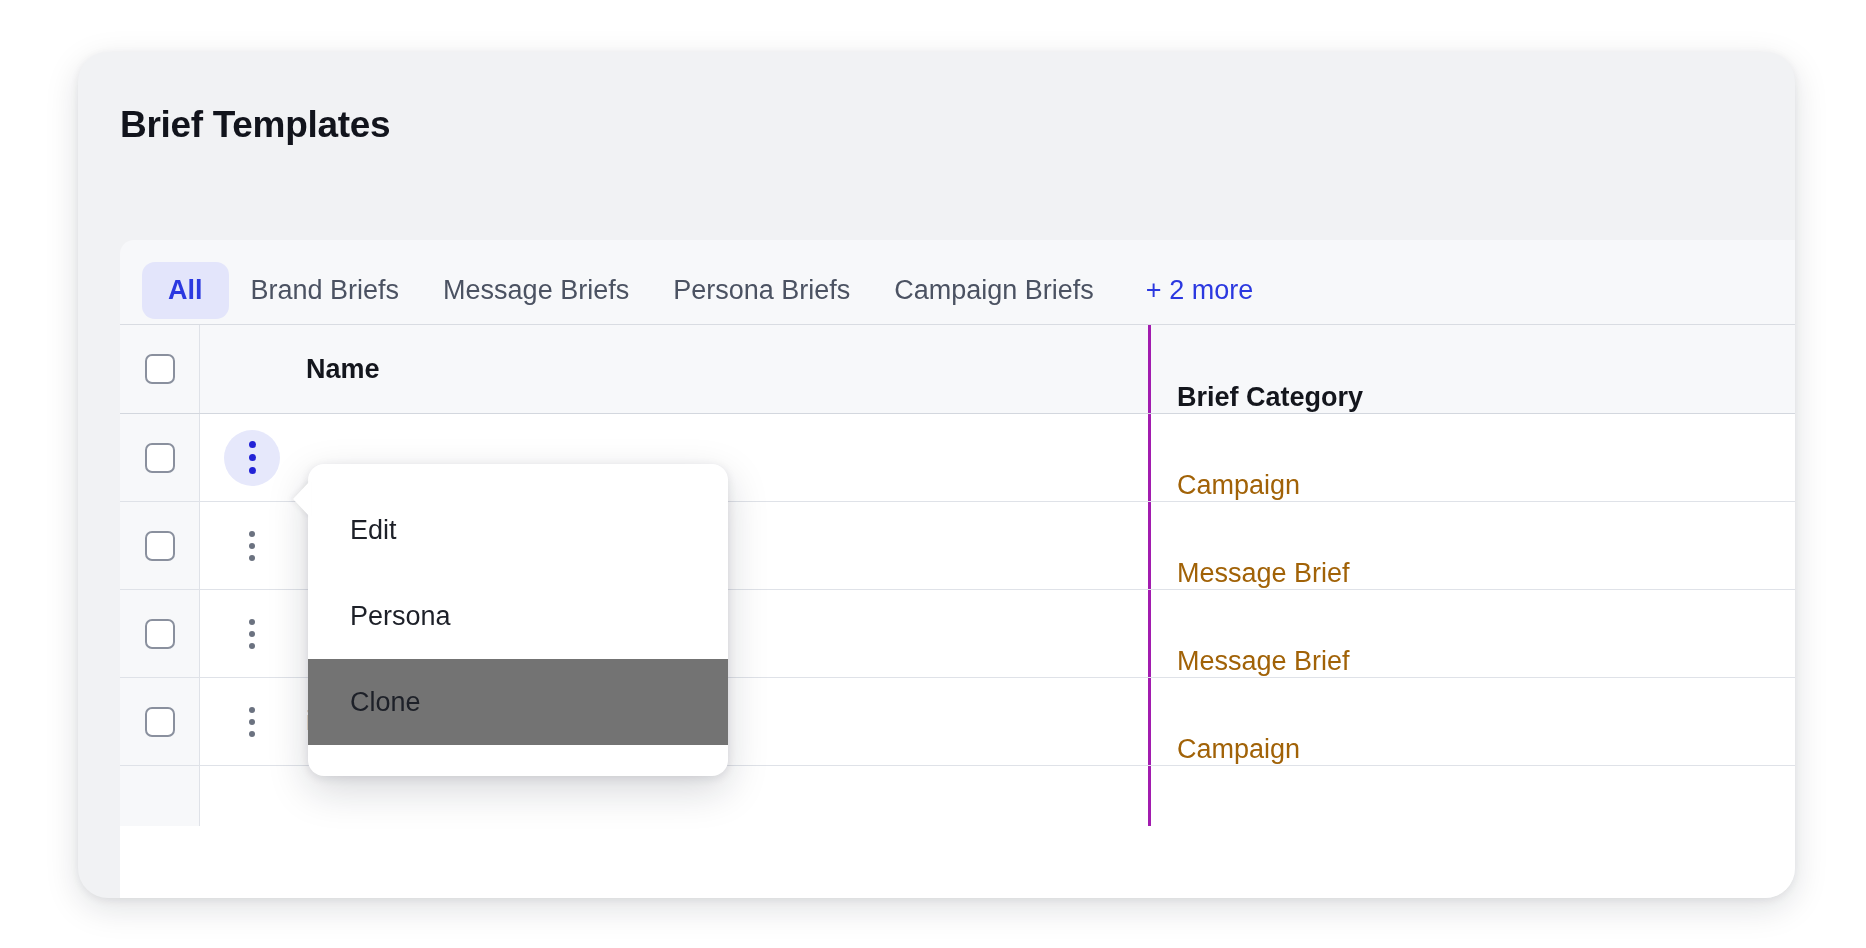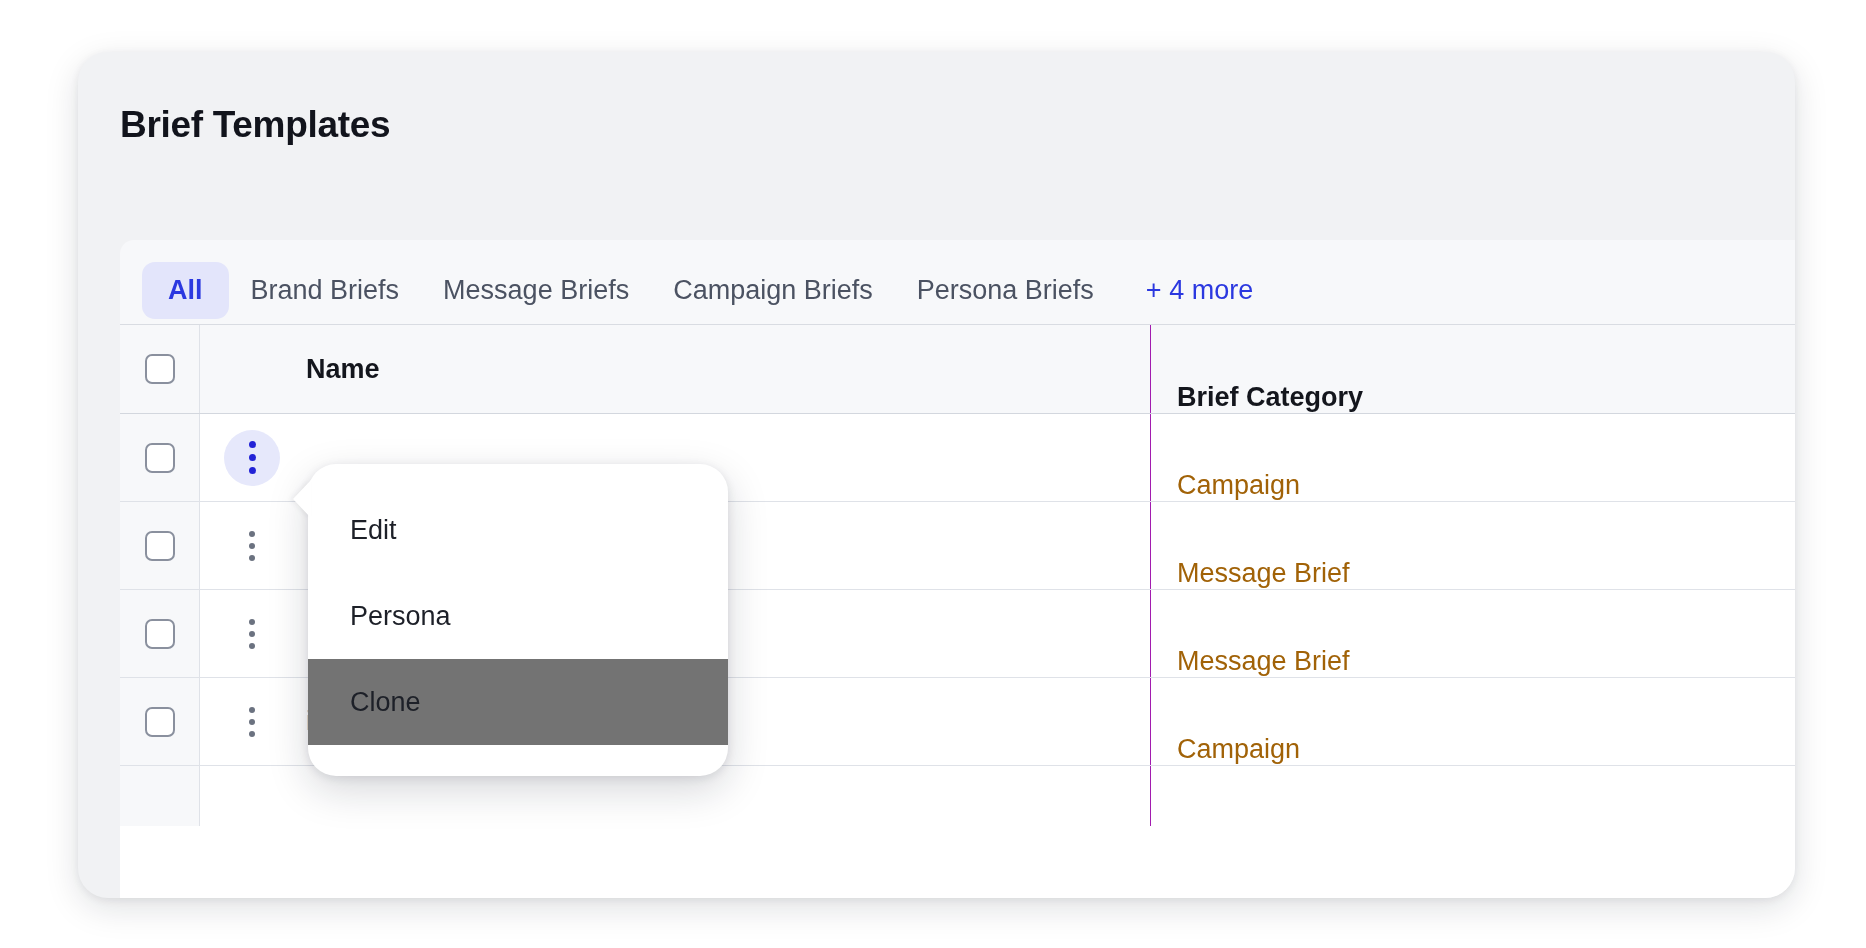--- a/index.html
+++ b/index.html
@@ -131,21 +131,21 @@
     box-sizing: border-box;
     cursor: pointer;
   }
 
   
   .name-cell {
     flex: 0 0 951px;
     width: 951px;
     display: flex;
     align-items: center;
-    border-right: 1px solid #a21caf;
+    border-right: 3px solid #a21caf;
     box-sizing: border-box;
     position: relative;
   }
   .kebab-slot {
     width: 104px;
     flex: 0 0 104px;
     display: flex;
     align-items: center;
     justify-content: center;
     position: relative;
@@ -196,21 +196,21 @@
   .header .name-cell .th-text { margin-left: 2px; }
 
   
   .menu {
     position: absolute;
     left: 308px;
     top: 464px;
     width: 420px;
     height: 312px;
     background: #ffffff;
-    border-radius: 28px;
+    border-radius: 16px;
     box-shadow: 0 14px 40px rgba(17, 24, 39, 0.17),
                 0 2px 10px rgba(17, 24, 39, 0.10);
     z-index: 30;
     overflow: hidden;
   }
   .menu-item {
     height: 86px;
     display: flex;
     align-items: center;
     padding-left: 42px;
@@ -241,23 +241,23 @@
 <div id="stage">
 
   <div class="card">
 
     <div class="card-title">Brief Templates</div>
 
     <div class="tabbar">
       <div class="tab active">All</div>
       <div class="tab">Brand Briefs</div>
       <div class="tab">Message Briefs</div>
+      <div class="tab">Persona Briefs</div>
       <div class="tab">Campaign Briefs</div>
-      <div class="tab">Persona Briefs</div>
-      <div class="more-link">+ 4 more</div>
+      <div class="more-link">+ 2 more</div>
     </div>
 
     <div class="table">
 
       <div class="trow header">
         <div class="cb-cell">
           <div class="checkbox"></div>
         </div>
         <div class="name-cell">
           <div class="kebab-slot"></div>

